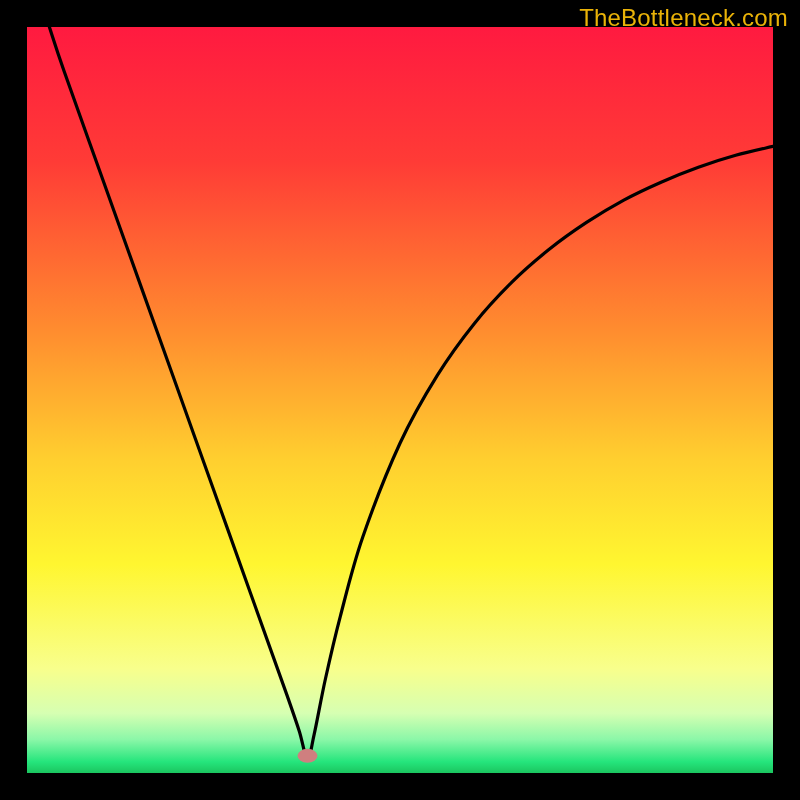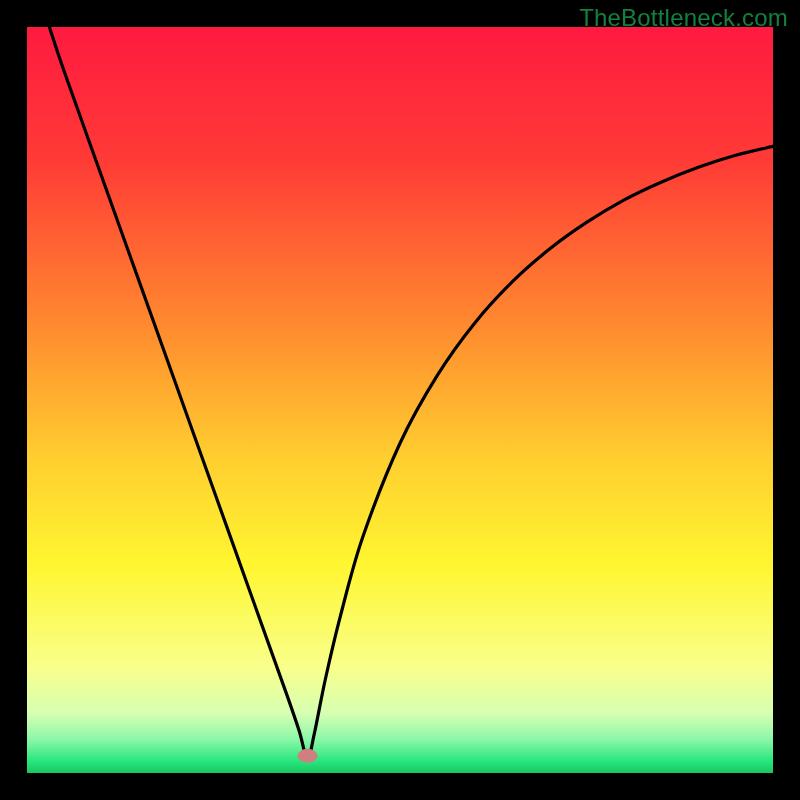--- a/index.html
+++ b/index.html
@@ -14,21 +14,21 @@
   .frame {
     position: relative;
     width: 800px;
     height: 800px;
     background: #000000;
   }
   .watermark {
     position: absolute;
     top: 4px;
     right: 12px;
-    color: #15803d;
+    color: #eab308;
     font-size: 24px;
     font-weight: 400;
     letter-spacing: 0.2px;
     user-select: none;
   }
   .plot-wrap {
     position: absolute;
     left: 27px;
     top: 27px;
     width: 746px;

